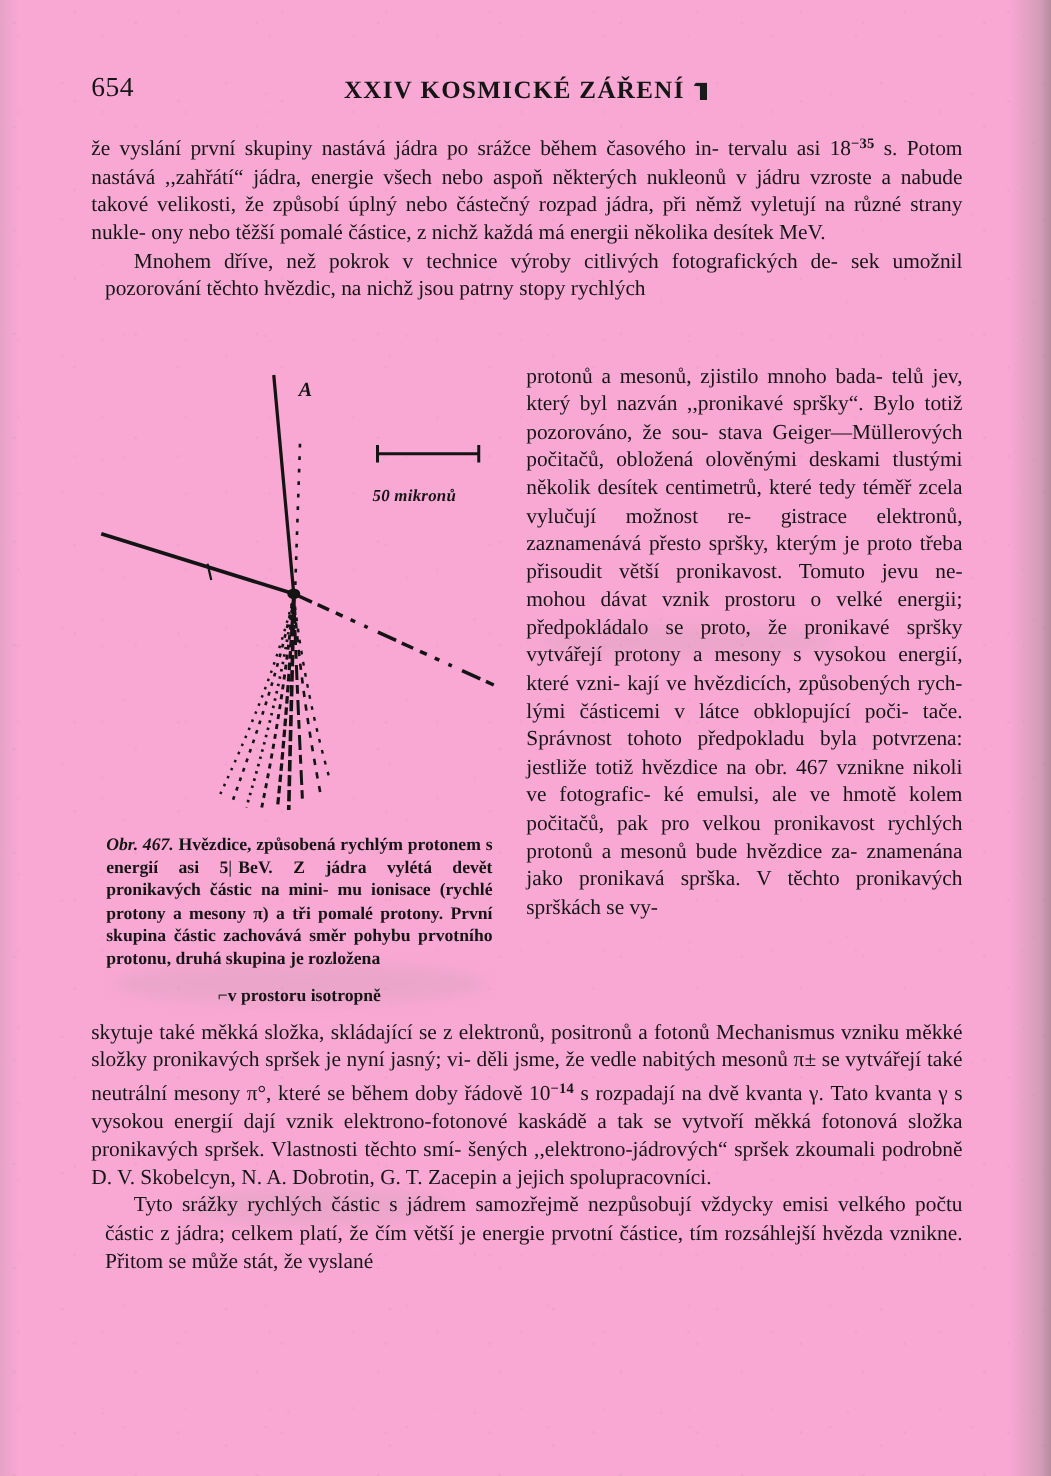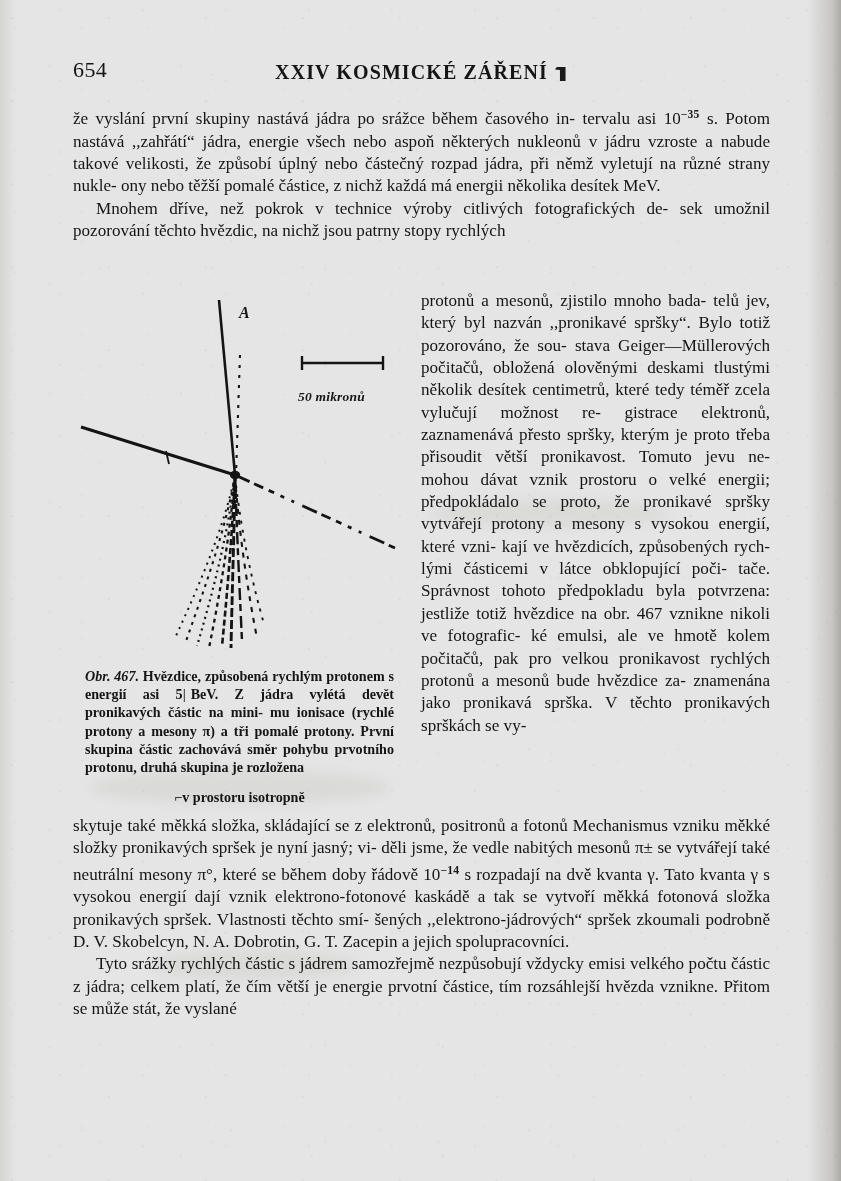--- a/index.html
+++ b/index.html
@@ -6,21 +6,21 @@
   html, body {
     margin: 0;
     padding: 0;
     background: #8a8a8a;
   }
   .page {
     position: relative;
     width: 841px;
     height: 1181px;
     margin: 0 auto;
-    background: #e5e5e5;
+    background: #f9a8d4;
     overflow: hidden;
     font-family: "Liberation Serif", "DejaVu Serif", serif;
     color: #151515;
     -webkit-font-smoothing: none;
   }
 
   
   .grain {
     position: absolute;
     inset: 0;
@@ -95,21 +95,21 @@
   
   .txt {
     position: absolute;
     font-size: 17.1px;
     line-height: 22.35px;
     text-align: justify;
     text-justify: inter-word;
     hyphens: manual;
   }
   .txt p { margin: 0; }
-  .txt p.ind { text-indent: 1.35em; }
+  .txt p.ind { text-indent: 1.35em; margin-left: 11px; }
 
   #block-top    { left: 73px; top: 104px;  width: 697px; }
   #block-right  { left: 421px; top: 290px; width: 349px; }
   #block-bottom { left: 73px; top: 815px;  width: 697px; }
 
   sup { font-size: .68em; vertical-align: .55em; font-weight: 700; letter-spacing: .2px; }
 
   
   #figure-area {
     position: absolute;
@@ -171,21 +171,21 @@
   <div class="smudge" style="left:430px;top:500px;width:240px;height:26px;"></div>
   <div class="smudge" style="left:90px;top:770px;width:300px;height:34px;"></div>
 
   <div class="runhead">
     <span class="folio">654</span>
     <span class="runtitle"><span>XXIV KOSMICKÉ ZÁŘENÍ</span><span class="blot"></span></span>
   </div>
 
   <div class="txt" id="block-top">
     <p><span>že vyslání první skupiny nastává jádra po srážce během časového in-</span>
-      <span>tervalu asi 10</span><sup>−35</sup><span> s. Potom nastává ,,zahřátí“ jádra, energie všech nebo aspoň</span>
+      <span>tervalu asi 18</span><sup>−35</sup><span> s. Potom nastává ,,zahřátí“ jádra, energie všech nebo aspoň</span>
       <span>některých nukleonů v jádru vzroste a nabude takové velikosti, že způsobí</span>
       <span>úplný nebo částečný rozpad jádra, při němž vyletují na různé strany nukle-</span>
       <span>ony nebo těžší pomalé částice, z nichž každá má energii několika desítek</span>
       <span>MeV.</span></p>
     <p class="ind"><span>Mnohem dříve, než pokrok v technice výroby citlivých fotografických de-</span>
       <span>sek umožnil pozorování těchto hvězdic, na nichž jsou patrny stopy rychlých</span></p>
   </div>
 
   <div id="figure-area">
     <svg width="340" height="372" viewBox="0 0 340 372">

